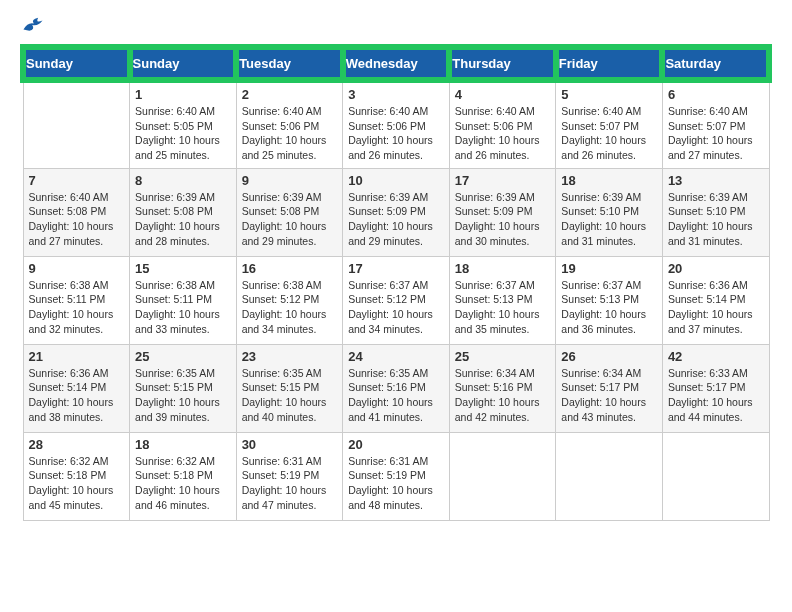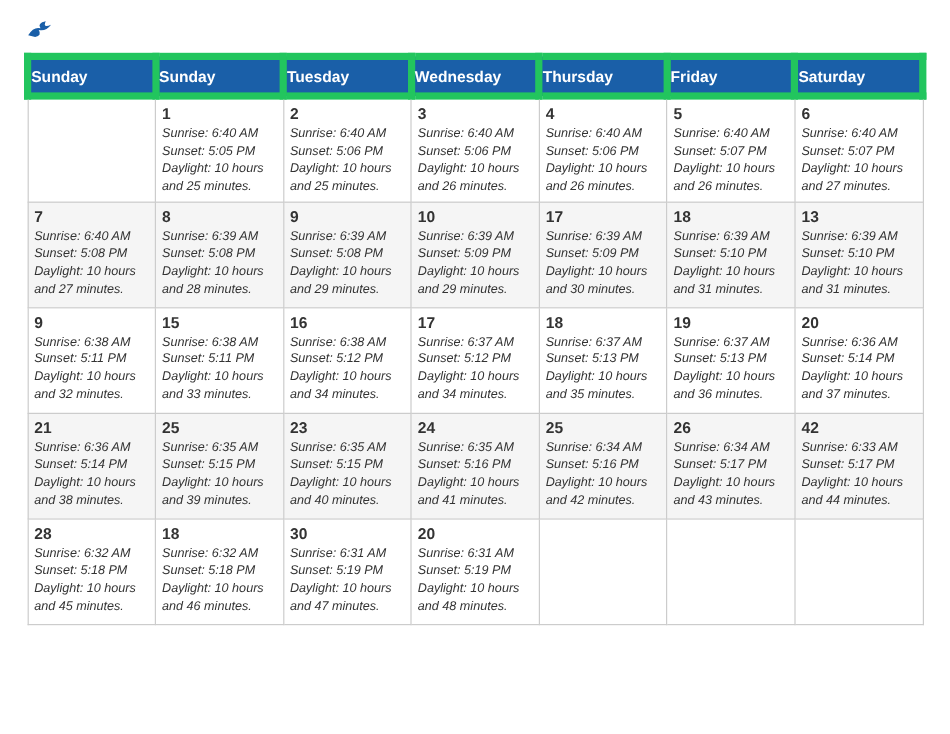--- a/index.html
+++ b/index.html
@@ -93,21 +93,20 @@
       font-size: 13px;
       font-weight: bold;
       color: #333;
       display: block;
       margin-bottom: 2px;
     }
     .day-detail {
       font-size: 10.5px;
       color: #333;
       line-height: 1.4;
-      font-style: italic;
     }
     .empty-cell {
       background: #fff !important;
     }
   </style>
 </head>
 <body>
 
 <div class="page">
   <div class="header">

